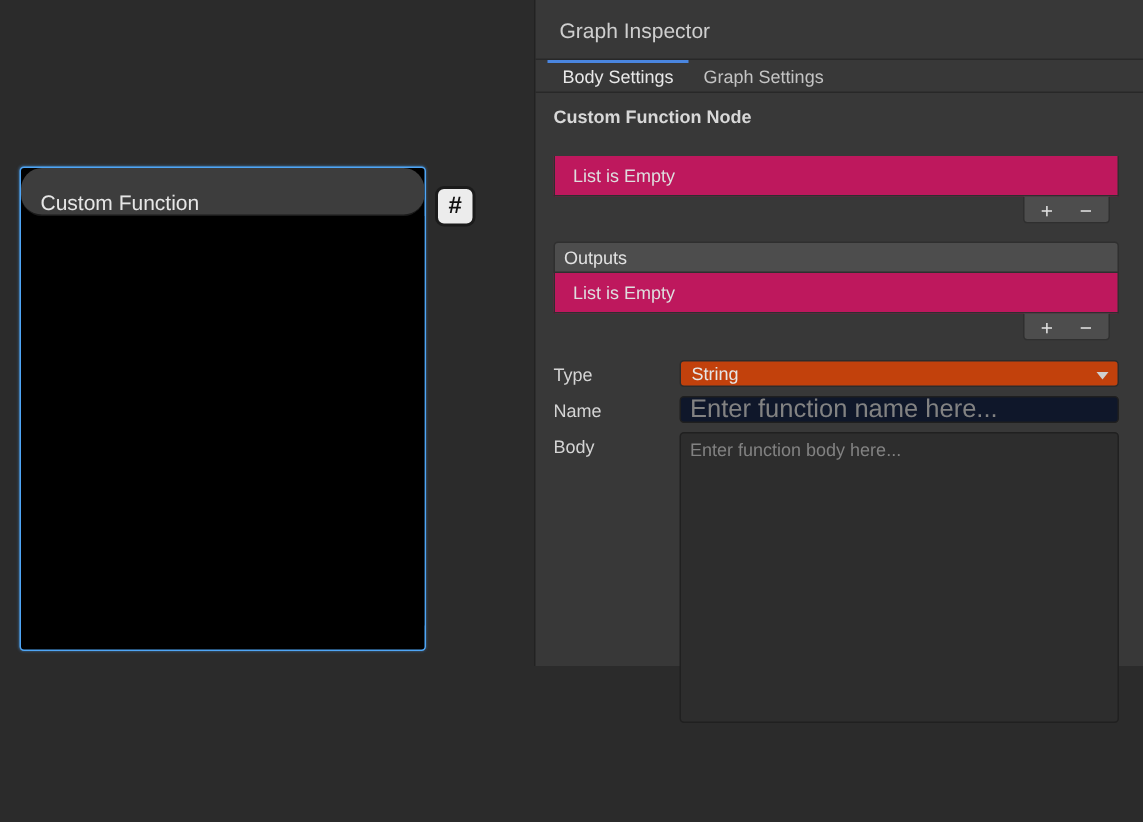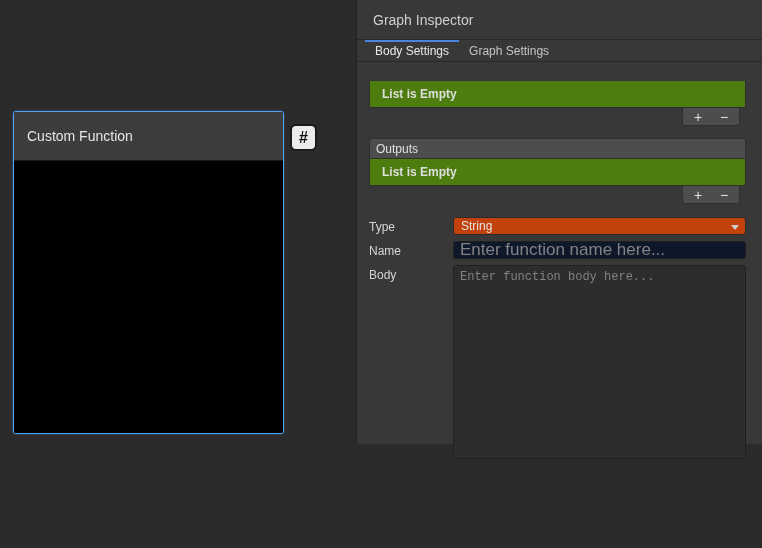--- a/index.html
+++ b/index.html
@@ -17,23 +17,23 @@
 
   .node {
     position:absolute; left:13px; top:111px; width:271px; height:323px;
     background:#000;
     border:1px solid var(--selection_blue,#4fa5f5);
     border-radius:3px;
     box-shadow:0 0 2px rgba(79,165,245,.55);
     overflow:hidden;
   }
   .node-title {
-    height:49px; background:#3d3d3d; border-bottom:1px solid #1a1a1a;
-    display:flex; align-items:center; padding:0 13px;
-    color:#e6e6e6; font-size:14px;
+    height:32px; background:#3d3d3d; border-bottom:1px solid #1a1a1a;
+    display:flex; align-items:flex-end; padding:0 13px;
+    color:#e6e6e6; font-size:14px;border-radius:14px;
   }
   .node-body { height:273px; background:#000; }
 
   .node-badge {
     position:absolute; left:290px; top:124px; width:27px; height:27px;
     background:#ececec; border:2px solid #1b1b1b; border-radius:6px;
     display:flex; align-items:center; justify-content:center;
     color:#111; font-weight:bold; font-size:16px;
   }
 
@@ -67,23 +67,22 @@
   
   .list { margin:0 16px 0 12px; }
   .list.first { margin-top:19px; }
   .list.second { margin-top:12px; }
   .list-header {
     height:21px; background:#4d4d4d; border:1px solid #2f2f2f;
     border-radius:3px 3px 0 0; display:flex; align-items:center;
     padding:0 6px; color:#e2e2e2;
   }
   .list-body {
-    background:#4d7c0f; border:1px solid #2f2f2f; border-top:none;
+    background:#be185d; border:1px solid #2f2f2f; border-top:none;
     padding:4px 0;
-    font-weight:bold;
   }
   .list-empty { padding:0 12px; line-height:18px; color:#dedede; }
   .list-footer { display:flex; justify-content:flex-end; padding-right:6px; height:18px; }
   .footer-box {
     width:58px; background:#4d4d4d; border:1px solid #2f2f2f; border-top:none;
     border-radius:0 0 3px 3px; display:flex; align-items:center; justify-content:space-evenly;
   }
   .mini-btn {
     background:transparent; border:none; color:#e0e0e0; font-size:14px;
     line-height:14px; width:22px; cursor:pointer; font-family:inherit;
@@ -109,21 +108,21 @@
   .text-input {
     width:100%; height:18px; background:#0f172a; border:1px solid #1f1f1f;
     border-radius:3px; color:#c8c8c8; font-size:17px; padding:0 6px;
     font-family:inherit; outline:none;
   }
   .text-input::placeholder { color:#828282; }
 
   .textarea {
     width:100%; height:194px; background:#2d2d2d; border:1px solid #202020;
     border-radius:3px; color:#c8c8c8; font-size:12px; padding:4px 6px;
-    font-family:Liberation Mono, monospace; resize:none; outline:none; display:block;
+    font-family:Liberation Sans, sans-serif; resize:none; outline:none; display:block;
   }
   .textarea::placeholder { color:#828282; }
 </style>
 </head>
 <body>
 
 <div class="canvas">
   <div class="node">
     <div class="node-title">
       <span>Custom Function</span>
@@ -139,20 +138,21 @@
 
   <div class="inspector-header">
     <span>Graph Inspector</span>
   </div>
 
   <div class="tabs">
     <div class="tab active">Body Settings</div>
     <div class="tab">Graph Settings</div>
   </div>
 
+  <div class="section-title">Custom Function Node</div>
 
   <div class="list first">
     <div class="list-body">
       <div class="list-empty">List is Empty</div>
     </div>
     <div class="list-footer">
       <div class="footer-box">
         <button class="mini-btn">+</button>
         <button class="mini-btn">−</button>
       </div>

